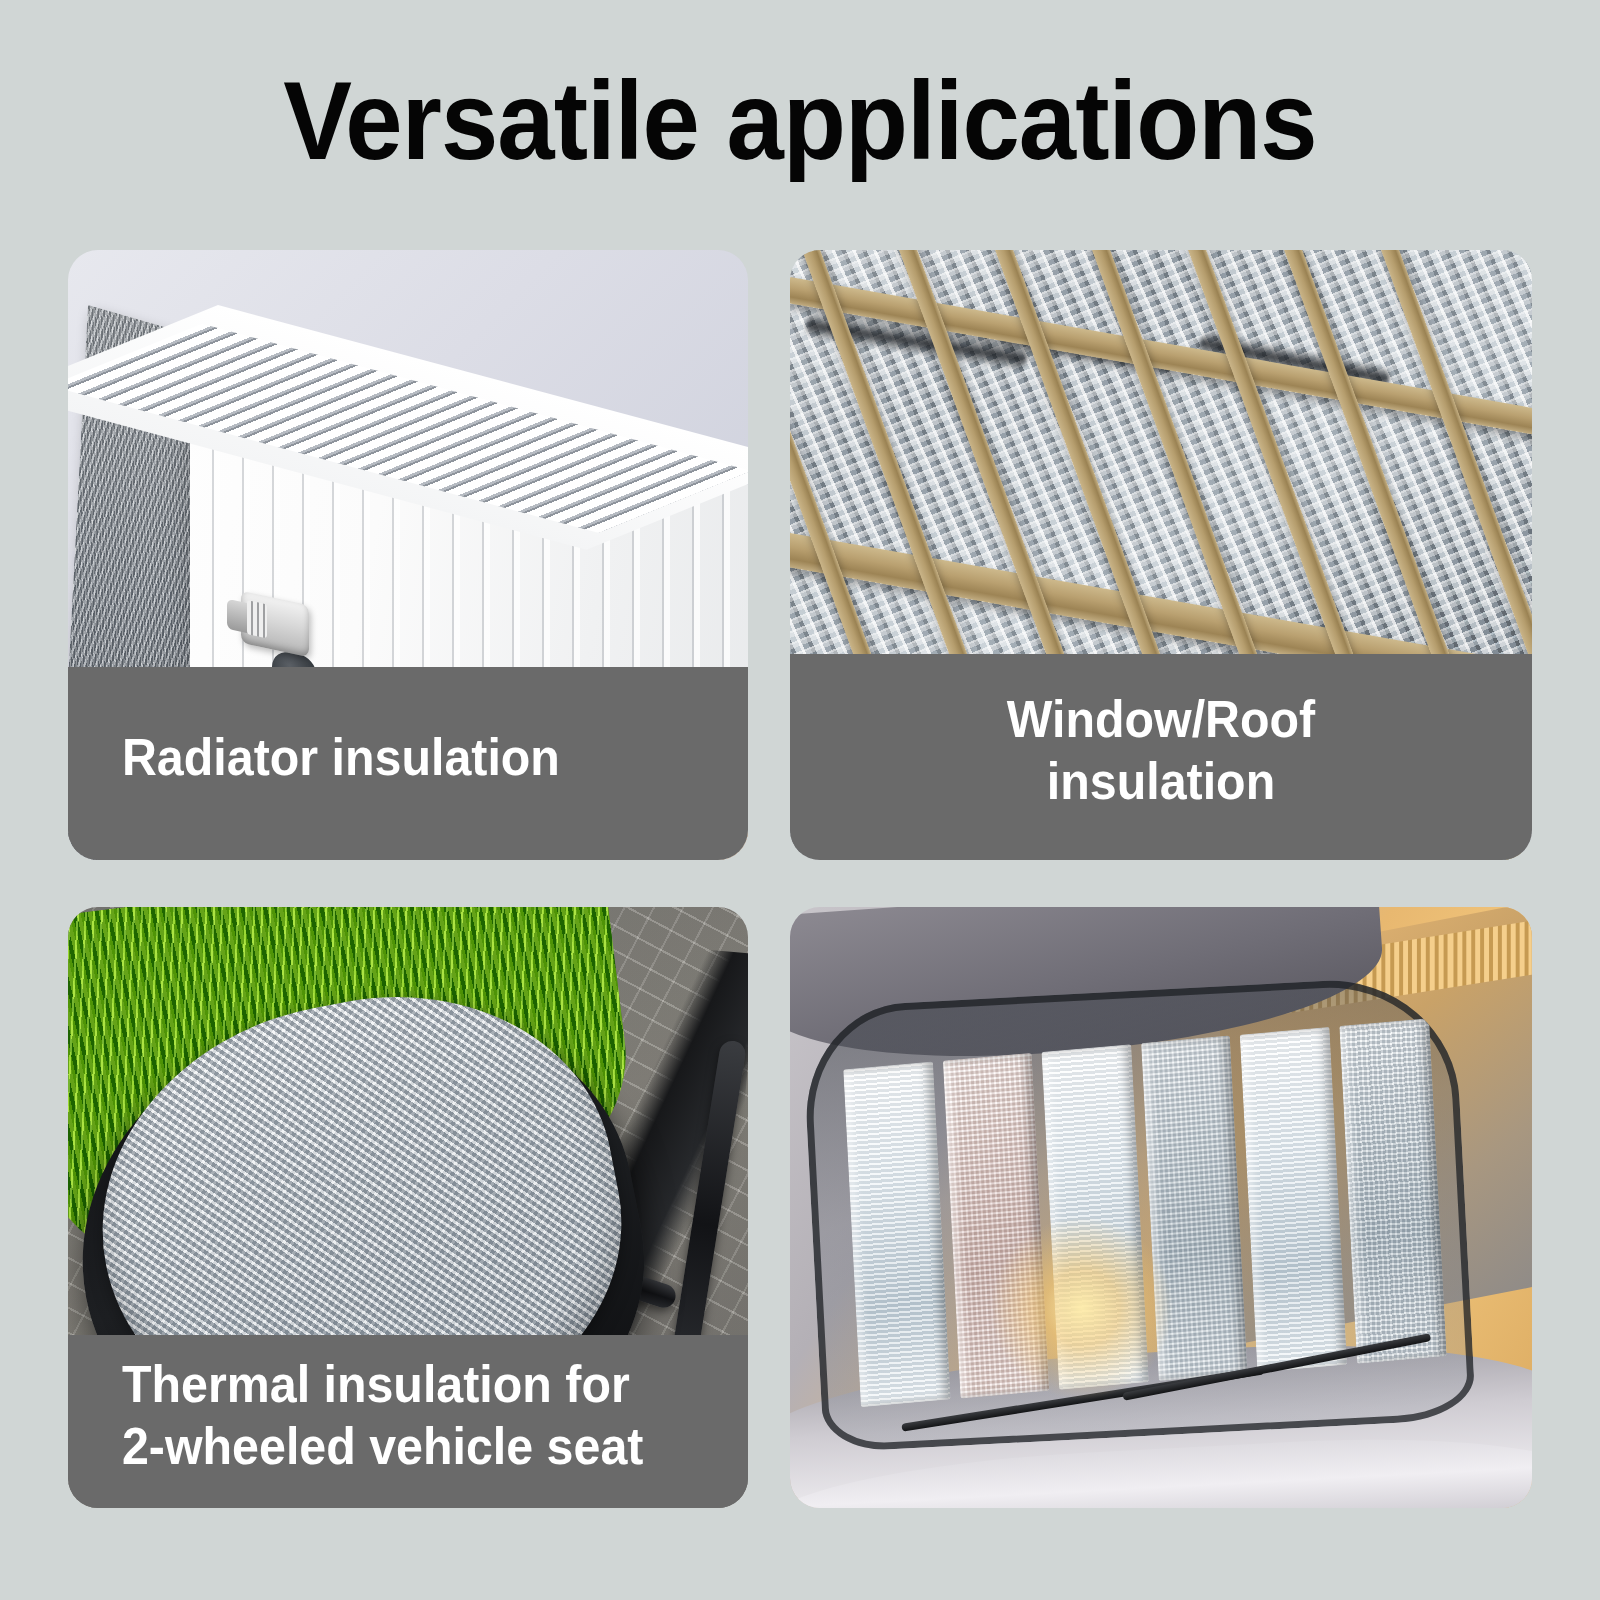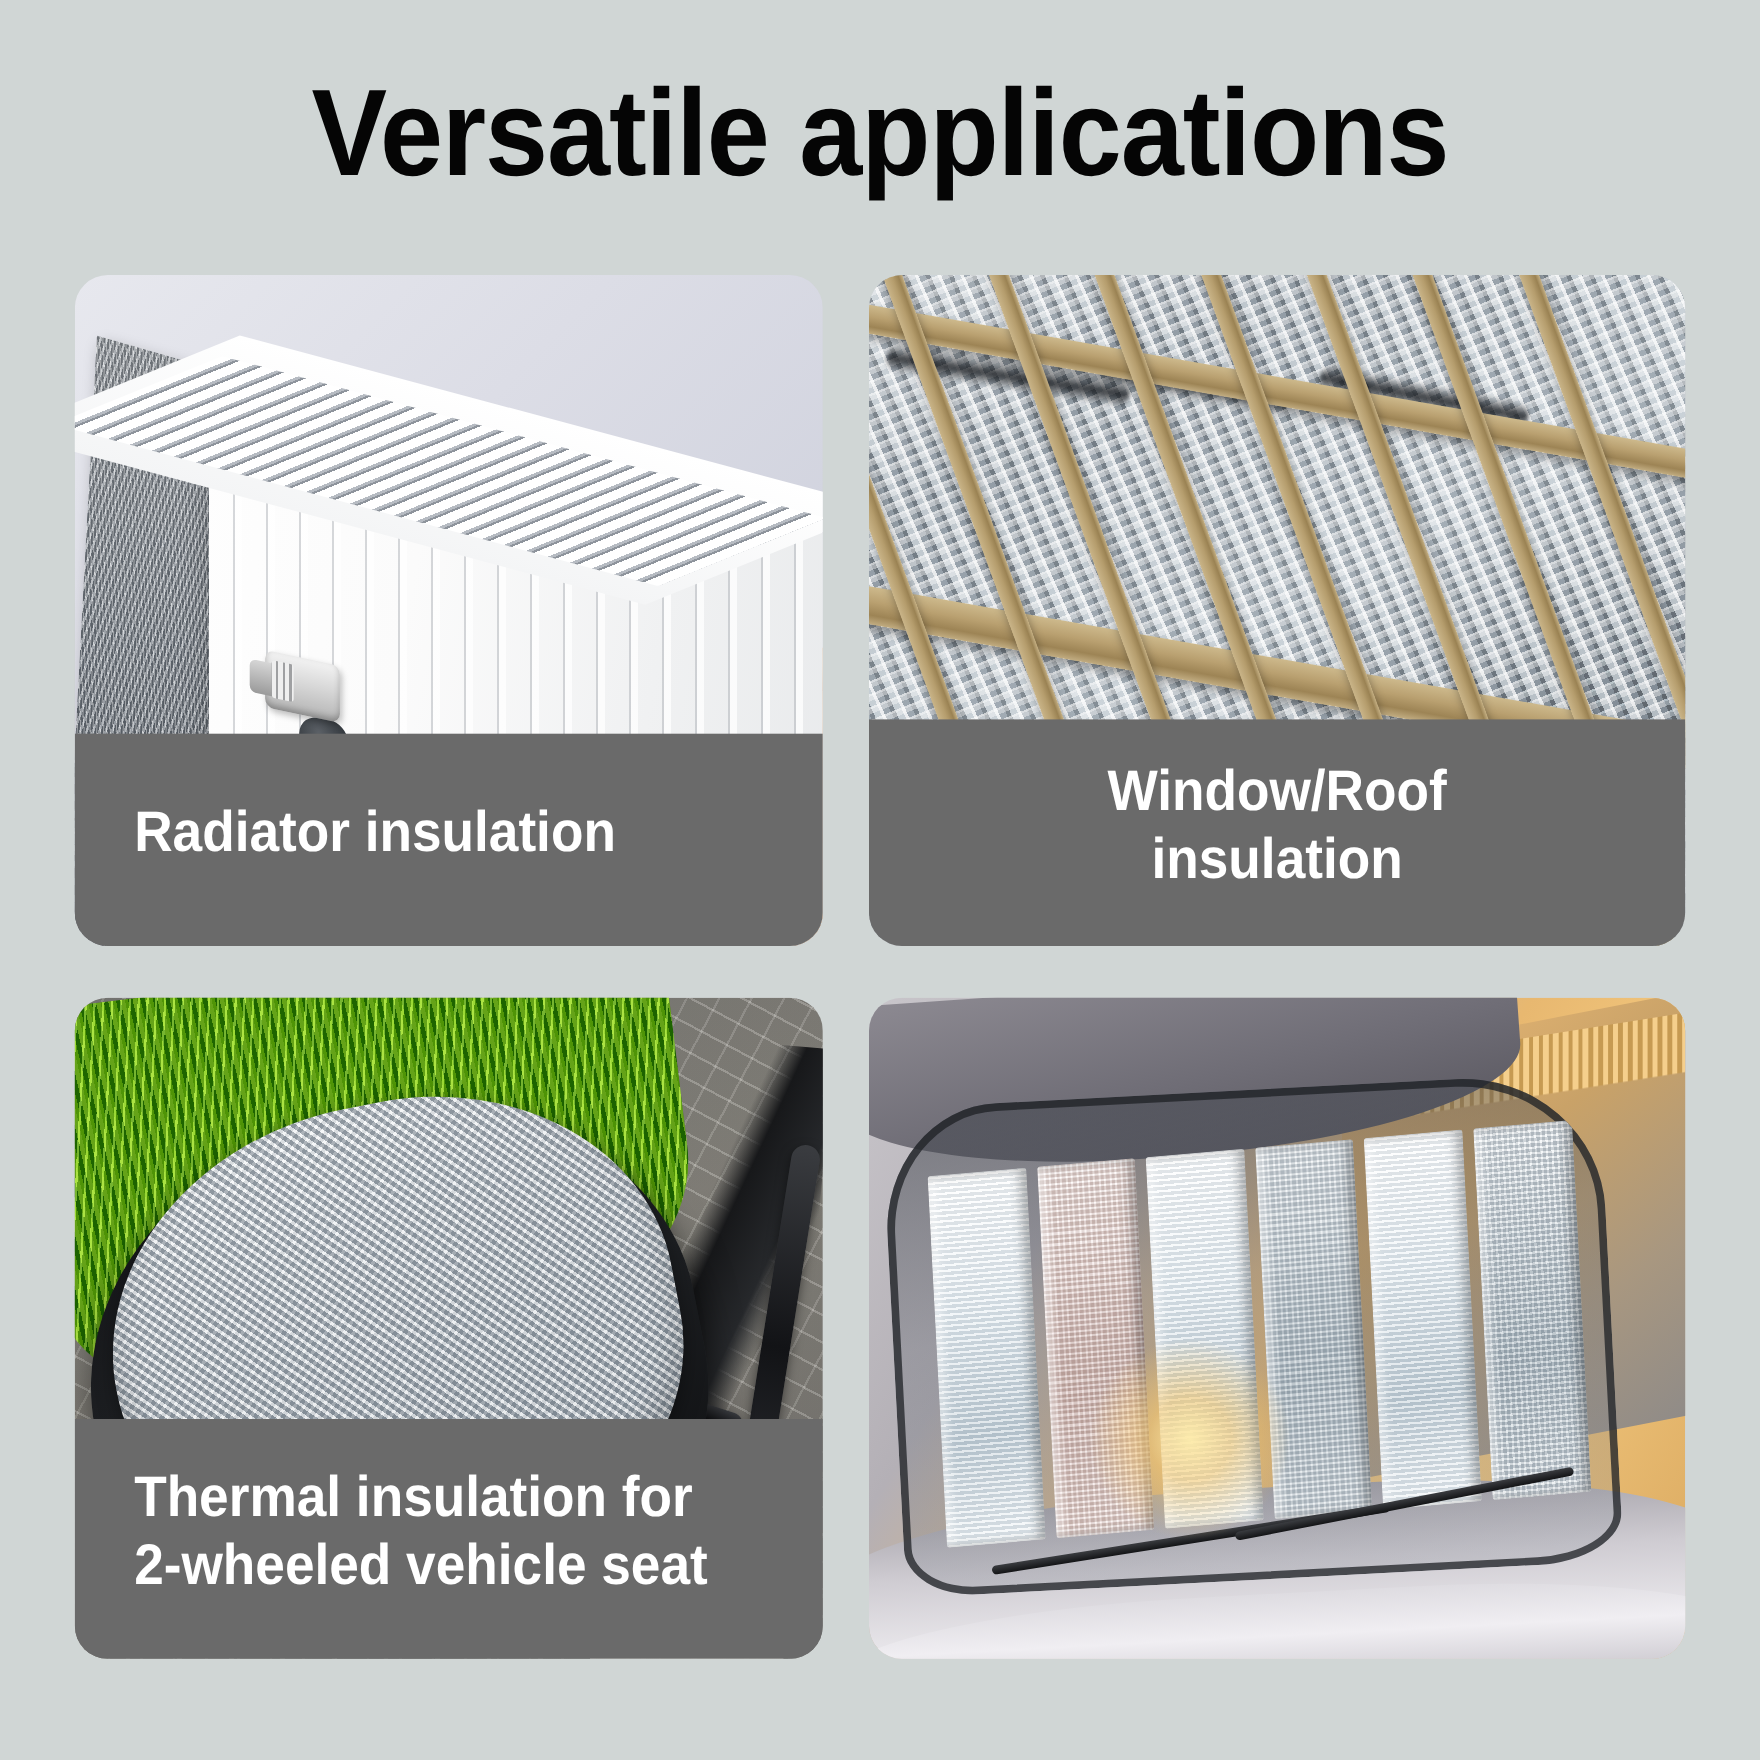--- a/index.html
+++ b/index.html
@@ -56,21 +56,21 @@
     color:#ffffff;
     font-weight:bold;
     font-size:52px;
     line-height:62px;
     transform:scaleX(0.93);
     transform-origin:left center;
     white-space:pre-line;
   }
   .cap-h1{ height:193px; }
   .cap-h2{ height:206px; }
-  .cap-h3{ height:218px;margin-top:43px; }
+  .cap-h3{ height:173px;margin-top:43px; }
   .cap-h4{ height:218px; }
 
   .align-left  .ctext{ text-align:left; padding-left:58px; }
   .align-center .ctext{ text-align:center; transform:scaleX(0.93); transform-origin:center center; }
 
   
   .rad-wall{
     position:absolute; inset:0;
     background:linear-gradient(135deg,#e7e8ee 0%,#dcdde6 38%,#d2d4df 70%,#cbcdd8 100%);
   }

